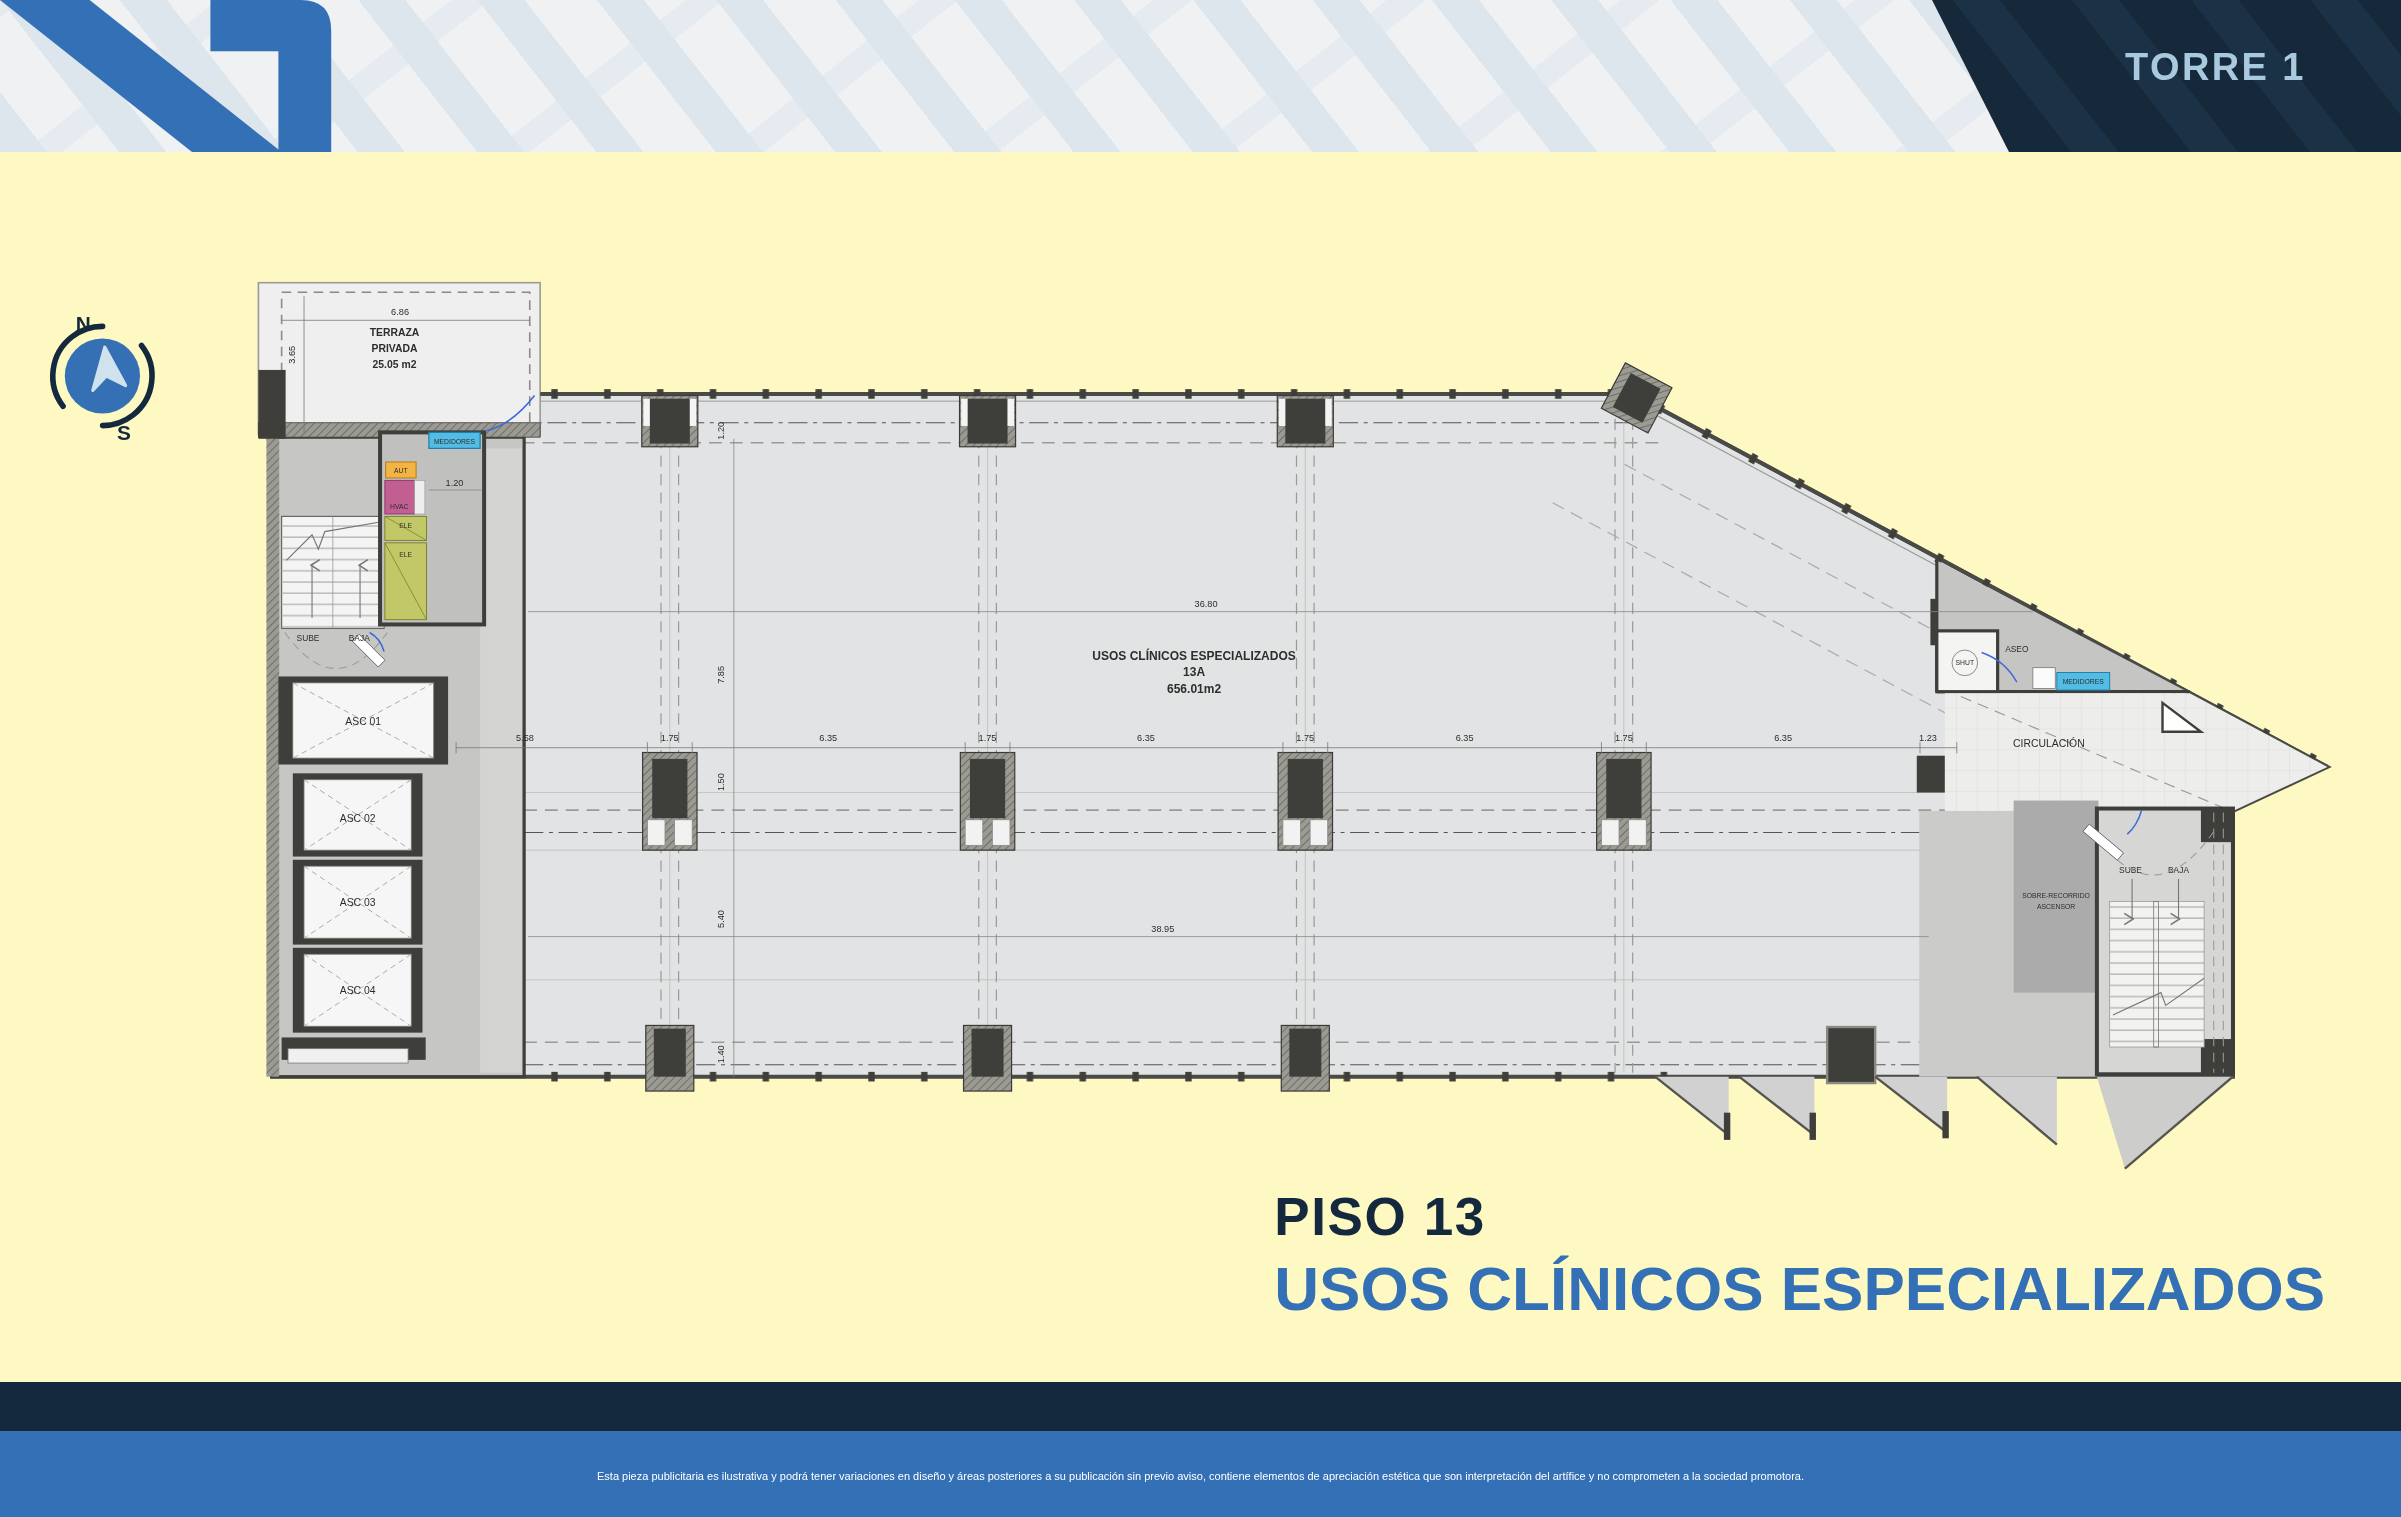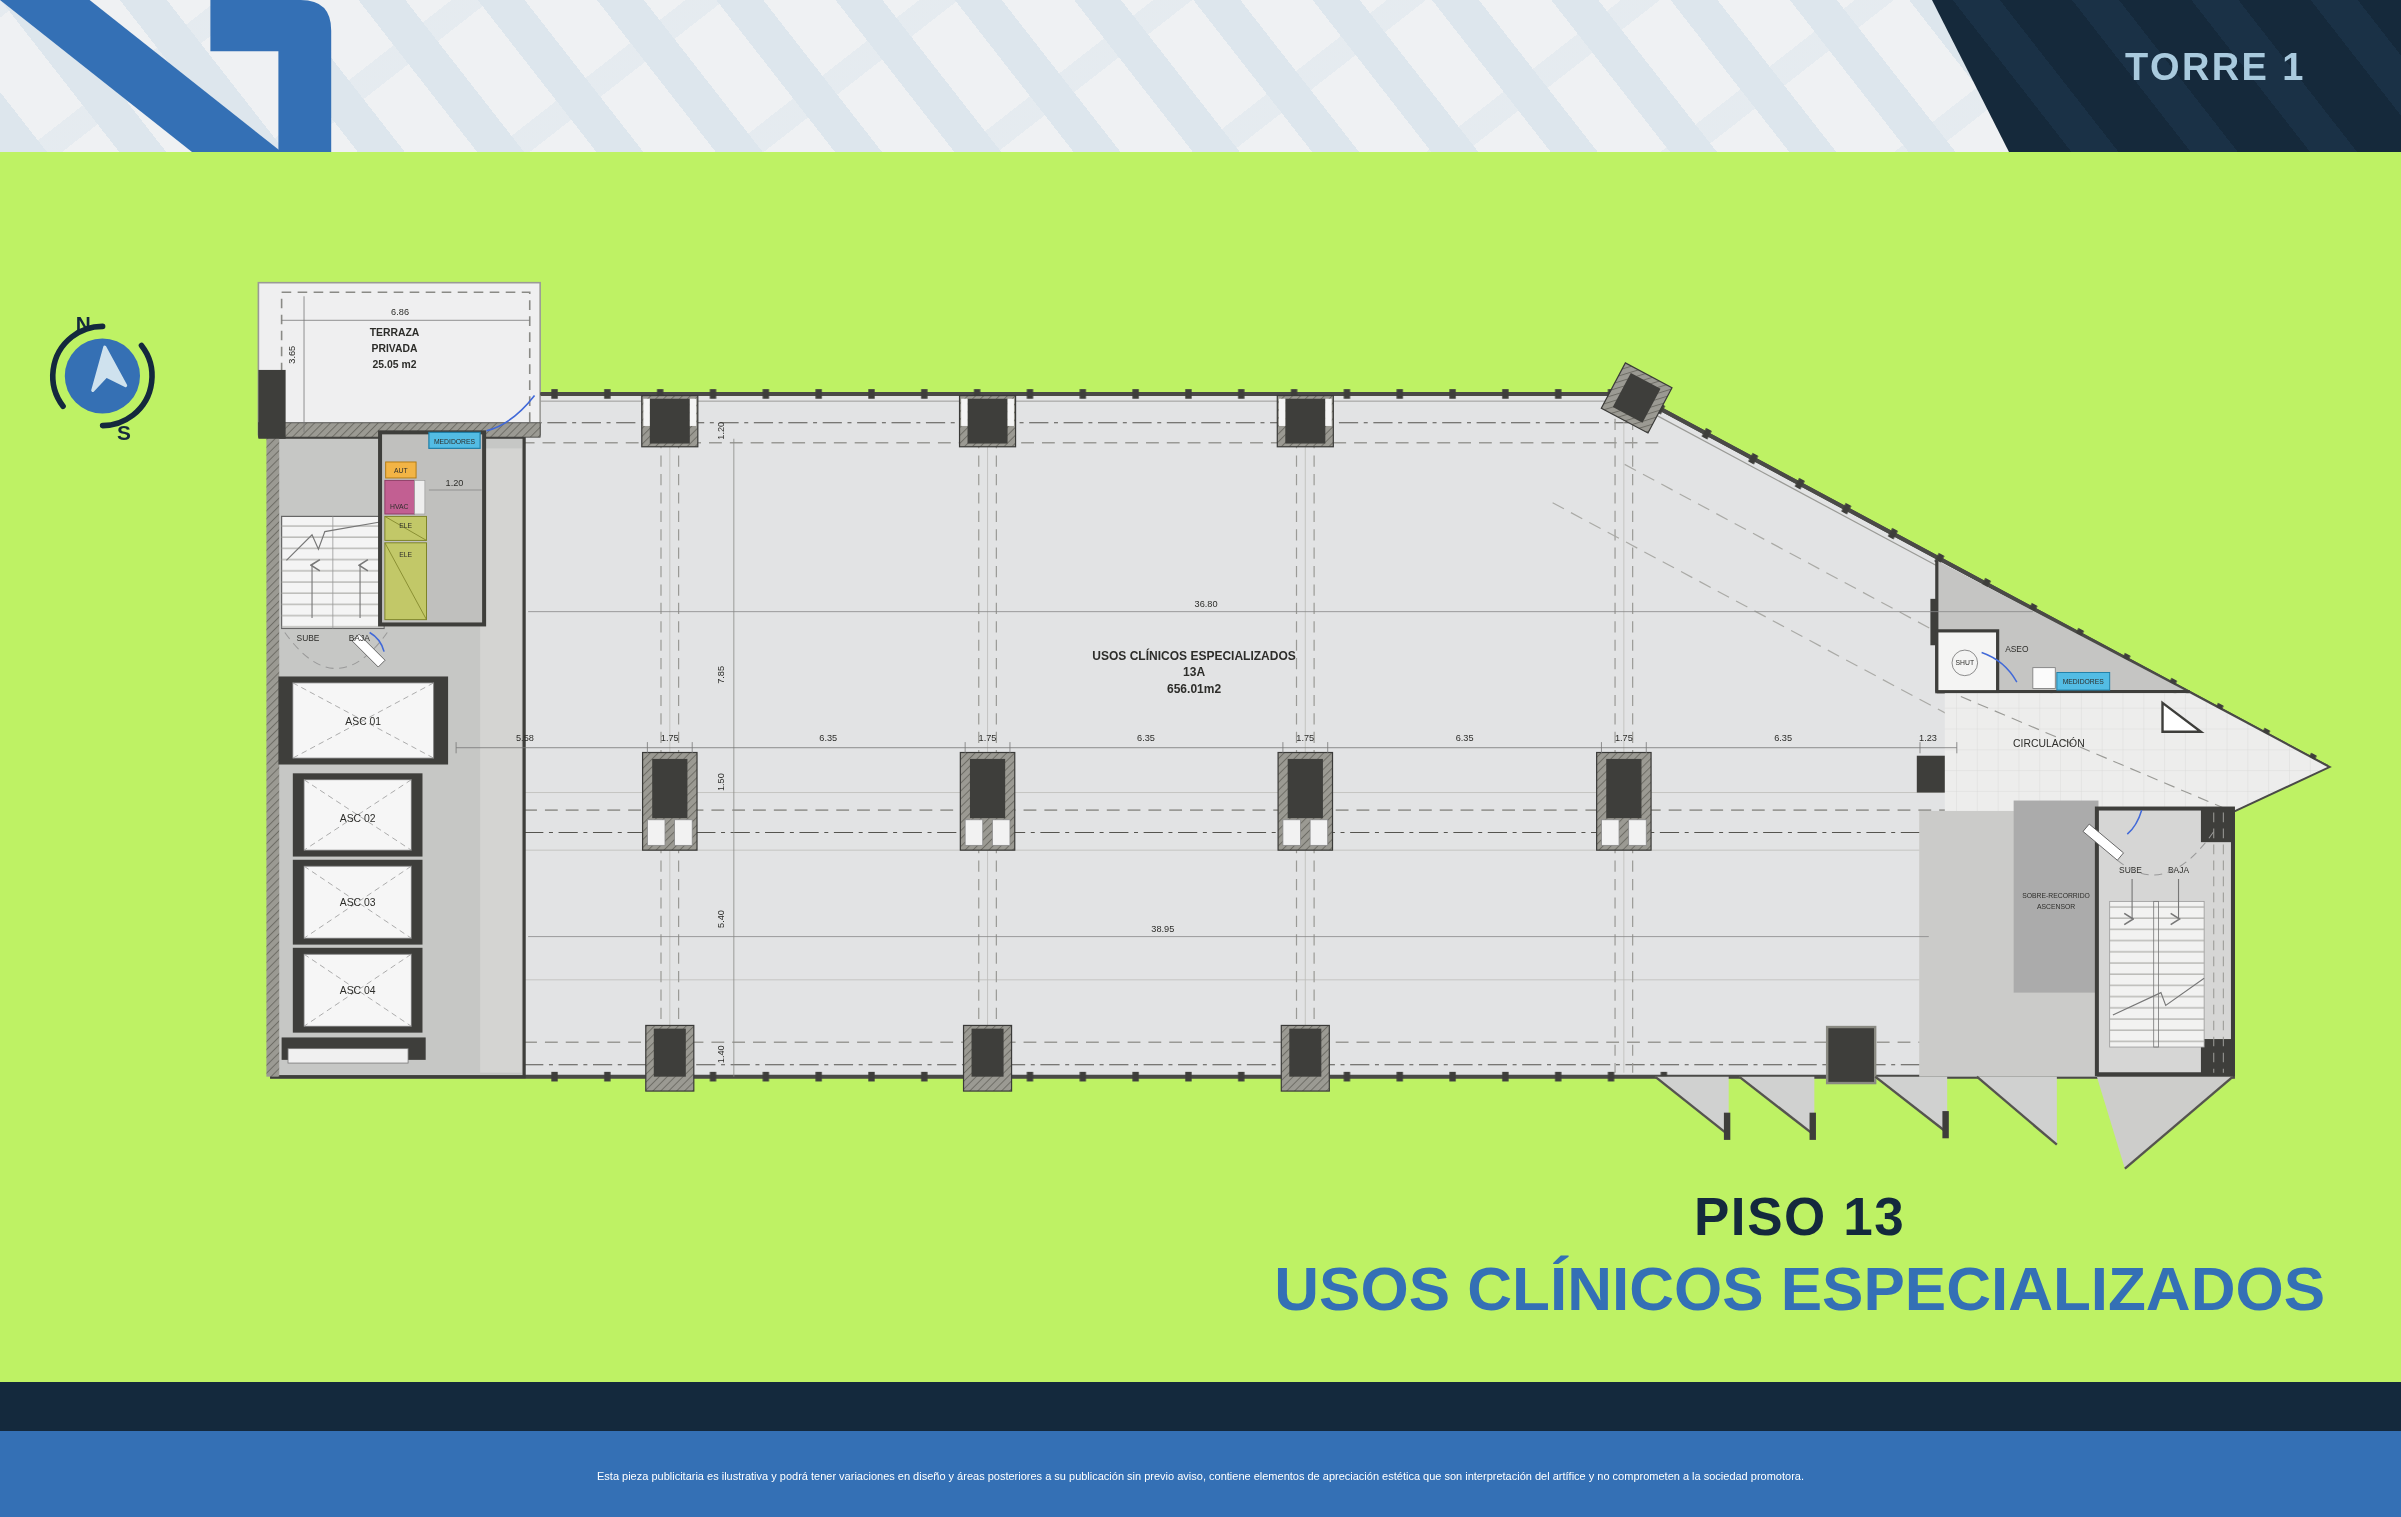--- a/index.html
+++ b/index.html
@@ -1,31 +1,31 @@
 <!DOCTYPE html>
 <html style="font-size:12.8px"><head>
 <meta charset="utf-8">
 <style>
   html,body{margin:0;padding:0;}
-  .page{position:relative;width:2401px;height:1518px;background:#bef264;overflow:hidden;
+  .page{position:relative;width:2401px;height:1518px;background:#fef9c3;overflow:hidden;
         font-family:"Liberation Sans", sans-serif;}
   
   .banner{position:absolute;left:0;top:0;width:2401px;height:152px;background-color:#eff1f3;
     background-image:
       repeating-linear-gradient(52deg,#dde6ed 0 37px,rgba(0,0,0,0) 37px 94px),
       repeating-linear-gradient(-38deg,rgba(221,230,237,.55) 0 24px,rgba(0,0,0,0) 24px 144px);}
   .logo-svg{position:absolute;left:0;top:0;}
   .navy-corner{position:absolute;left:1833px;top:0;width:568px;height:152px;
     clip-path:polygon(99px 0,568px 0,568px 152px,176px 152px);
     background-color:#15293b;
     background-image:repeating-linear-gradient(52deg,#1a3146 0 37px,rgba(0,0,0,0) 37px 94px);}
   .torre{position:absolute;left:292px;top:46px;font-size:38px;font-weight:800;
     letter-spacing:2.4px;color:#a9cade;}
   
-  .titles{position:absolute;right:76px;top:1186px;text-align:center;}
+  .titles{position:absolute;right:76px;top:1186px;text-align:left;}
   .piso{font-size:53px;font-weight:800;letter-spacing:1.6px;color:#14293d;}
   .use-title{font-size:62px;font-weight:800;letter-spacing:0px;color:#3470b5;margin-top:6.4px;}
   
   .stripe-navy{position:absolute;left:0;top:1382px;width:2401px;height:50px;background:#14293d;}
   .footer{position:absolute;left:0;top:1431px;width:2401px;height:86px;background:#3470b5;
     color:#ffffff;text-align:center;font-size:11px;line-height:22.4px;padding-top:34px;box-sizing:border-box;}
   .footer div{width:2321px;margin:0 auto;}
   
   .plan-svg text{font-family:"Liberation Sans",sans-serif;fill:#2d2d2a;}
   .dim{font-size:11.5px;fill:#3a3a37;}

